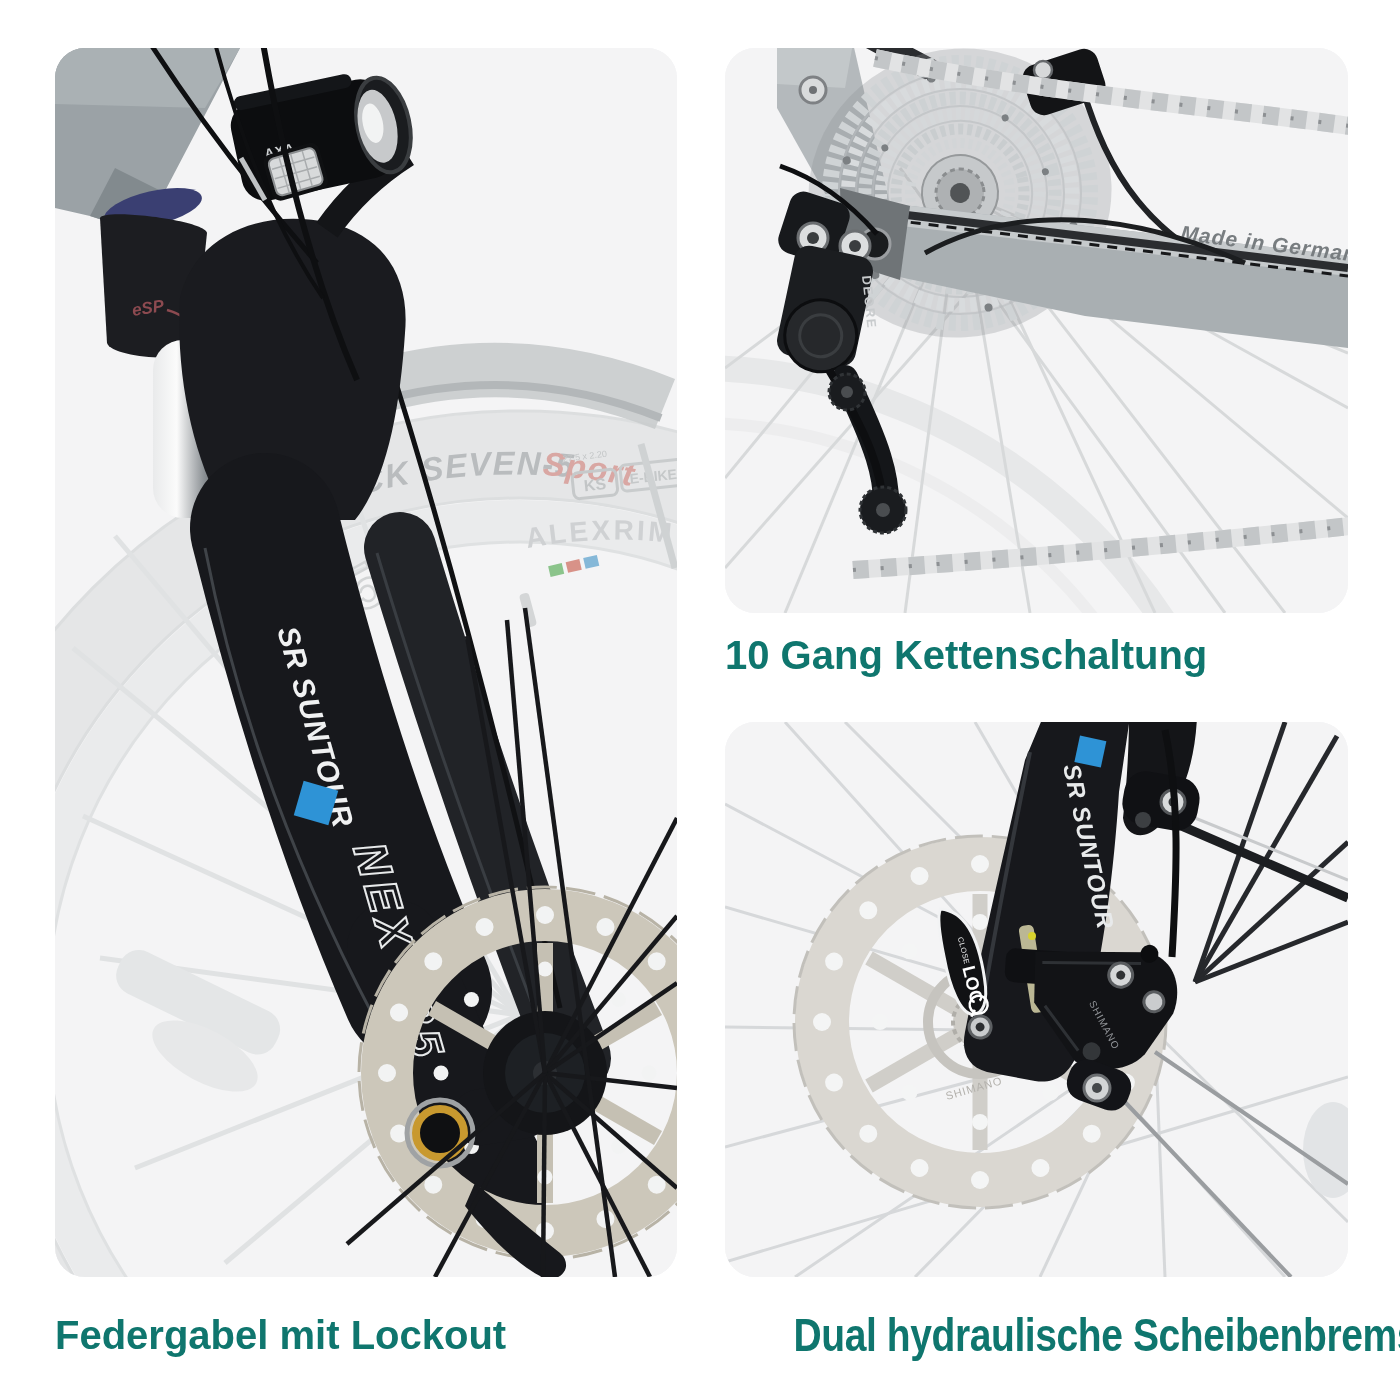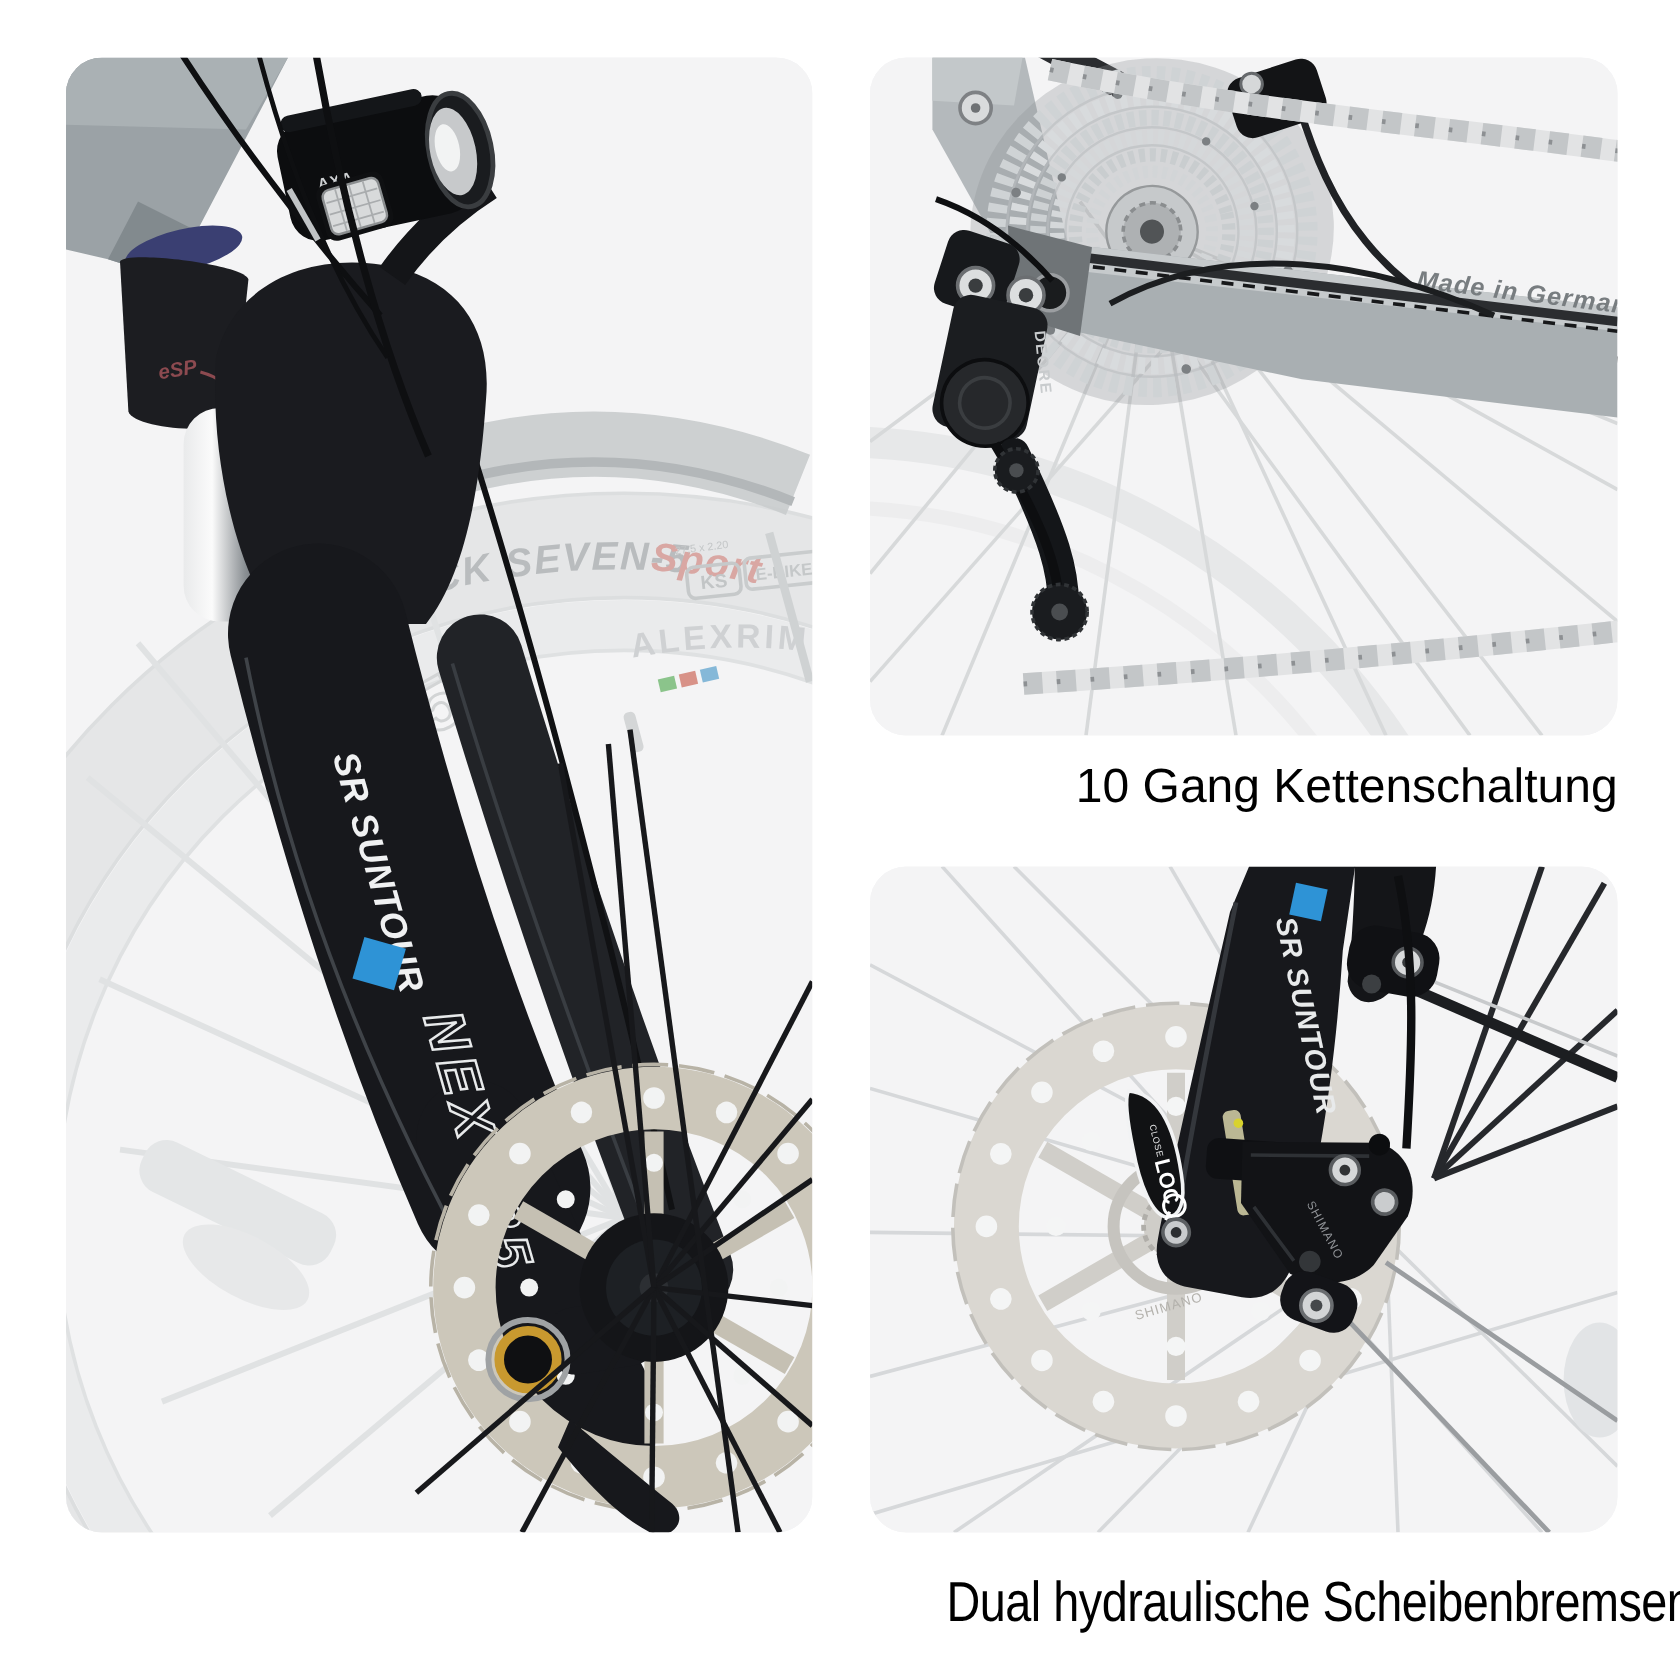--- a/index.html
+++ b/index.html
@@ -3,21 +3,21 @@
 <meta charset="utf-8">
 <style>
   html,body{margin:0;padding:0;background:#ffffff;}
   .stage{position:relative;width:1400px;height:1400px;background:#ffffff;overflow:hidden;
          font-family:"Liberation Sans",sans-serif;}
   .panel{position:absolute;border-radius:30px;overflow:hidden;background:#f4f4f5;}
   .panel svg{display:block;width:100%;height:100%;}
   #panel-fork{left:55px;top:48px;width:622px;height:1229px;}
   #panel-drivetrain{left:725px;top:48px;width:623px;height:565px;}
   #panel-brakes{left:725px;top:722px;width:623px;height:555px;}
-  .caption{position:absolute;text-align:right;color:#000000;font-weight:400;
+  .caption{position:absolute;text-align:left;color:#0f766e;font-weight:700;
            font-size:40px;line-height:80px;white-space:nowrap;}
   #caption-fork{left:55px;width:622px;top:1295px;}
   #caption-drivetrain{left:725px;width:623px;top:615px;}
   #caption-brakes{left:725px;width:623px;top:1295px;}
   #caption-brakes .condensed{display:inline-block;transform:scaleX(0.83);transform-origin:center;
            font-size:47px;letter-spacing:-0.5px;}
   text{font-family:"Liberation Sans",sans-serif;}
 </style>
 </head>
 <body>
@@ -461,18 +461,19 @@
       </g>
 
       <g>
         <rect x="342" y="342" width="64" height="42" rx="18" fill="#131418" transform="rotate(20 374 363)"></rect>
         <circle cx="372" cy="366" r="13" fill="#d3d5d6" stroke="#6a6d70" stroke-width="3"></circle>
         <circle cx="372" cy="366" r="5" fill="#45484b"></circle>
       </g>
     </svg>
   </div>
 
+  <div class="caption" id="caption-fork">Federgabel mit Lockout</div>
   <div class="caption" id="caption-drivetrain">10 Gang Kettenschaltung</div>
   <div class="caption" id="caption-brakes">
     <span class="condensed">Dual hydraulische Scheibenbremsen</span>
   </div>
 
 </div>
 
 </body></html>

